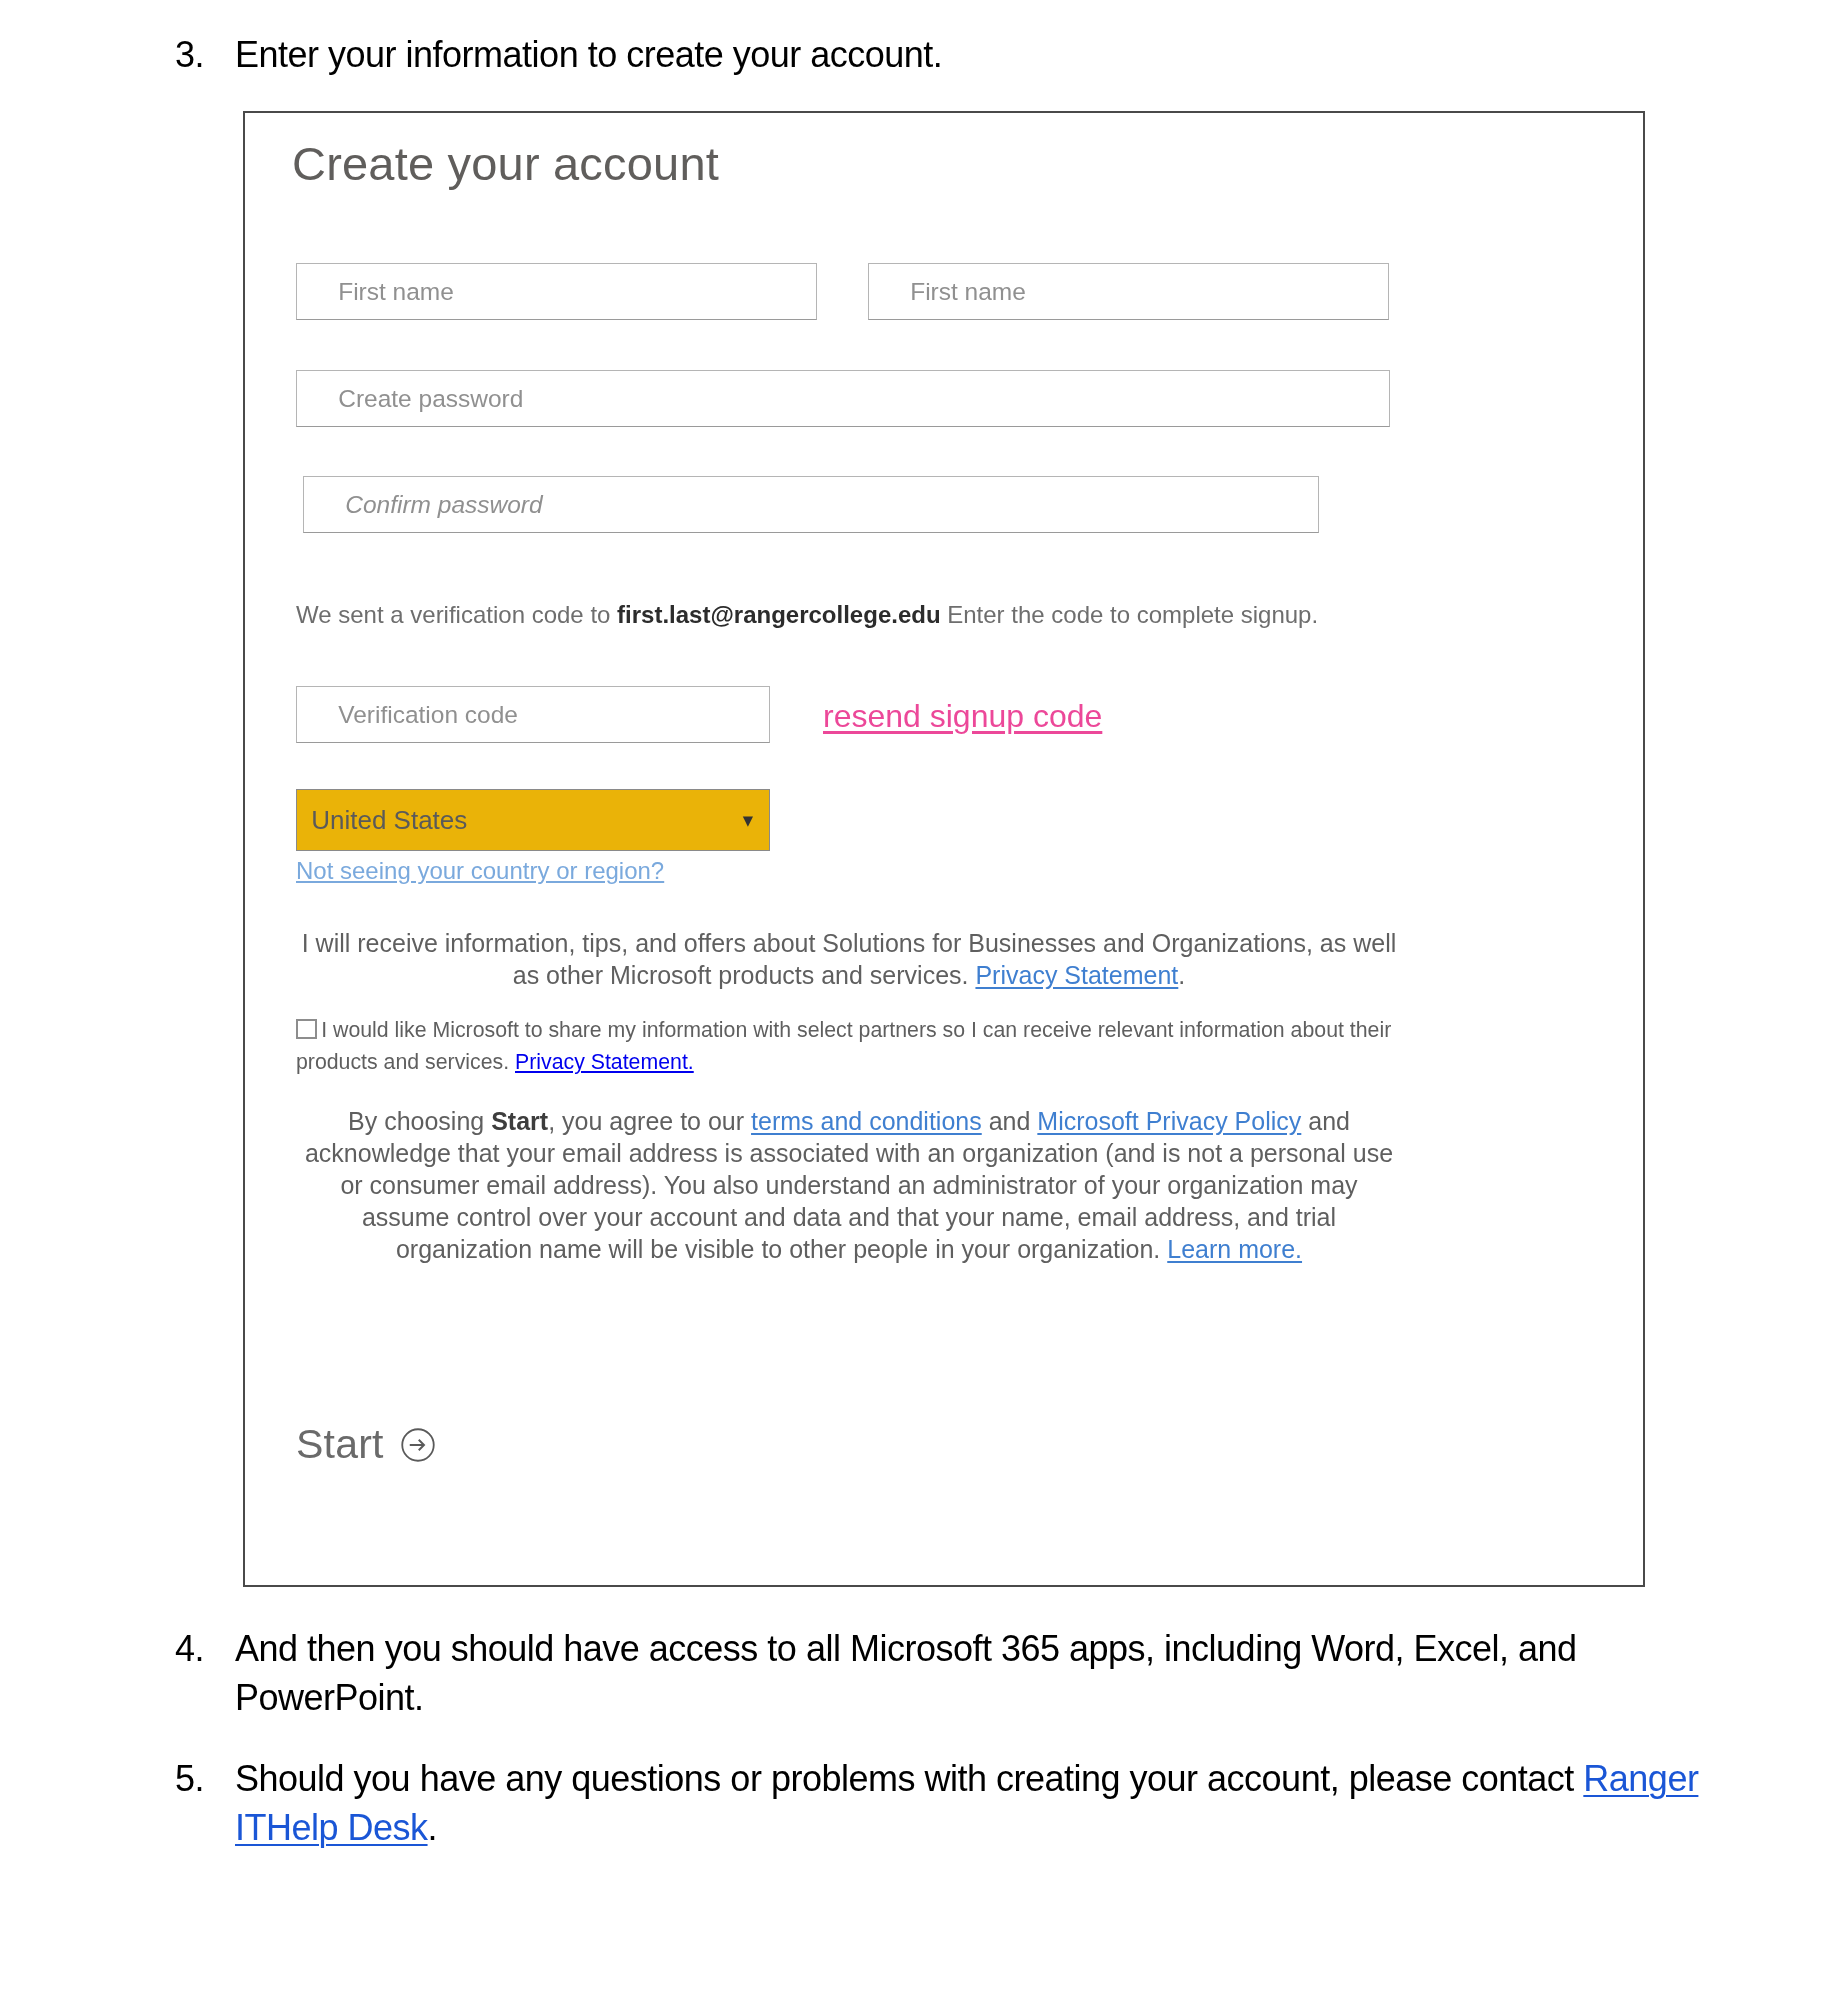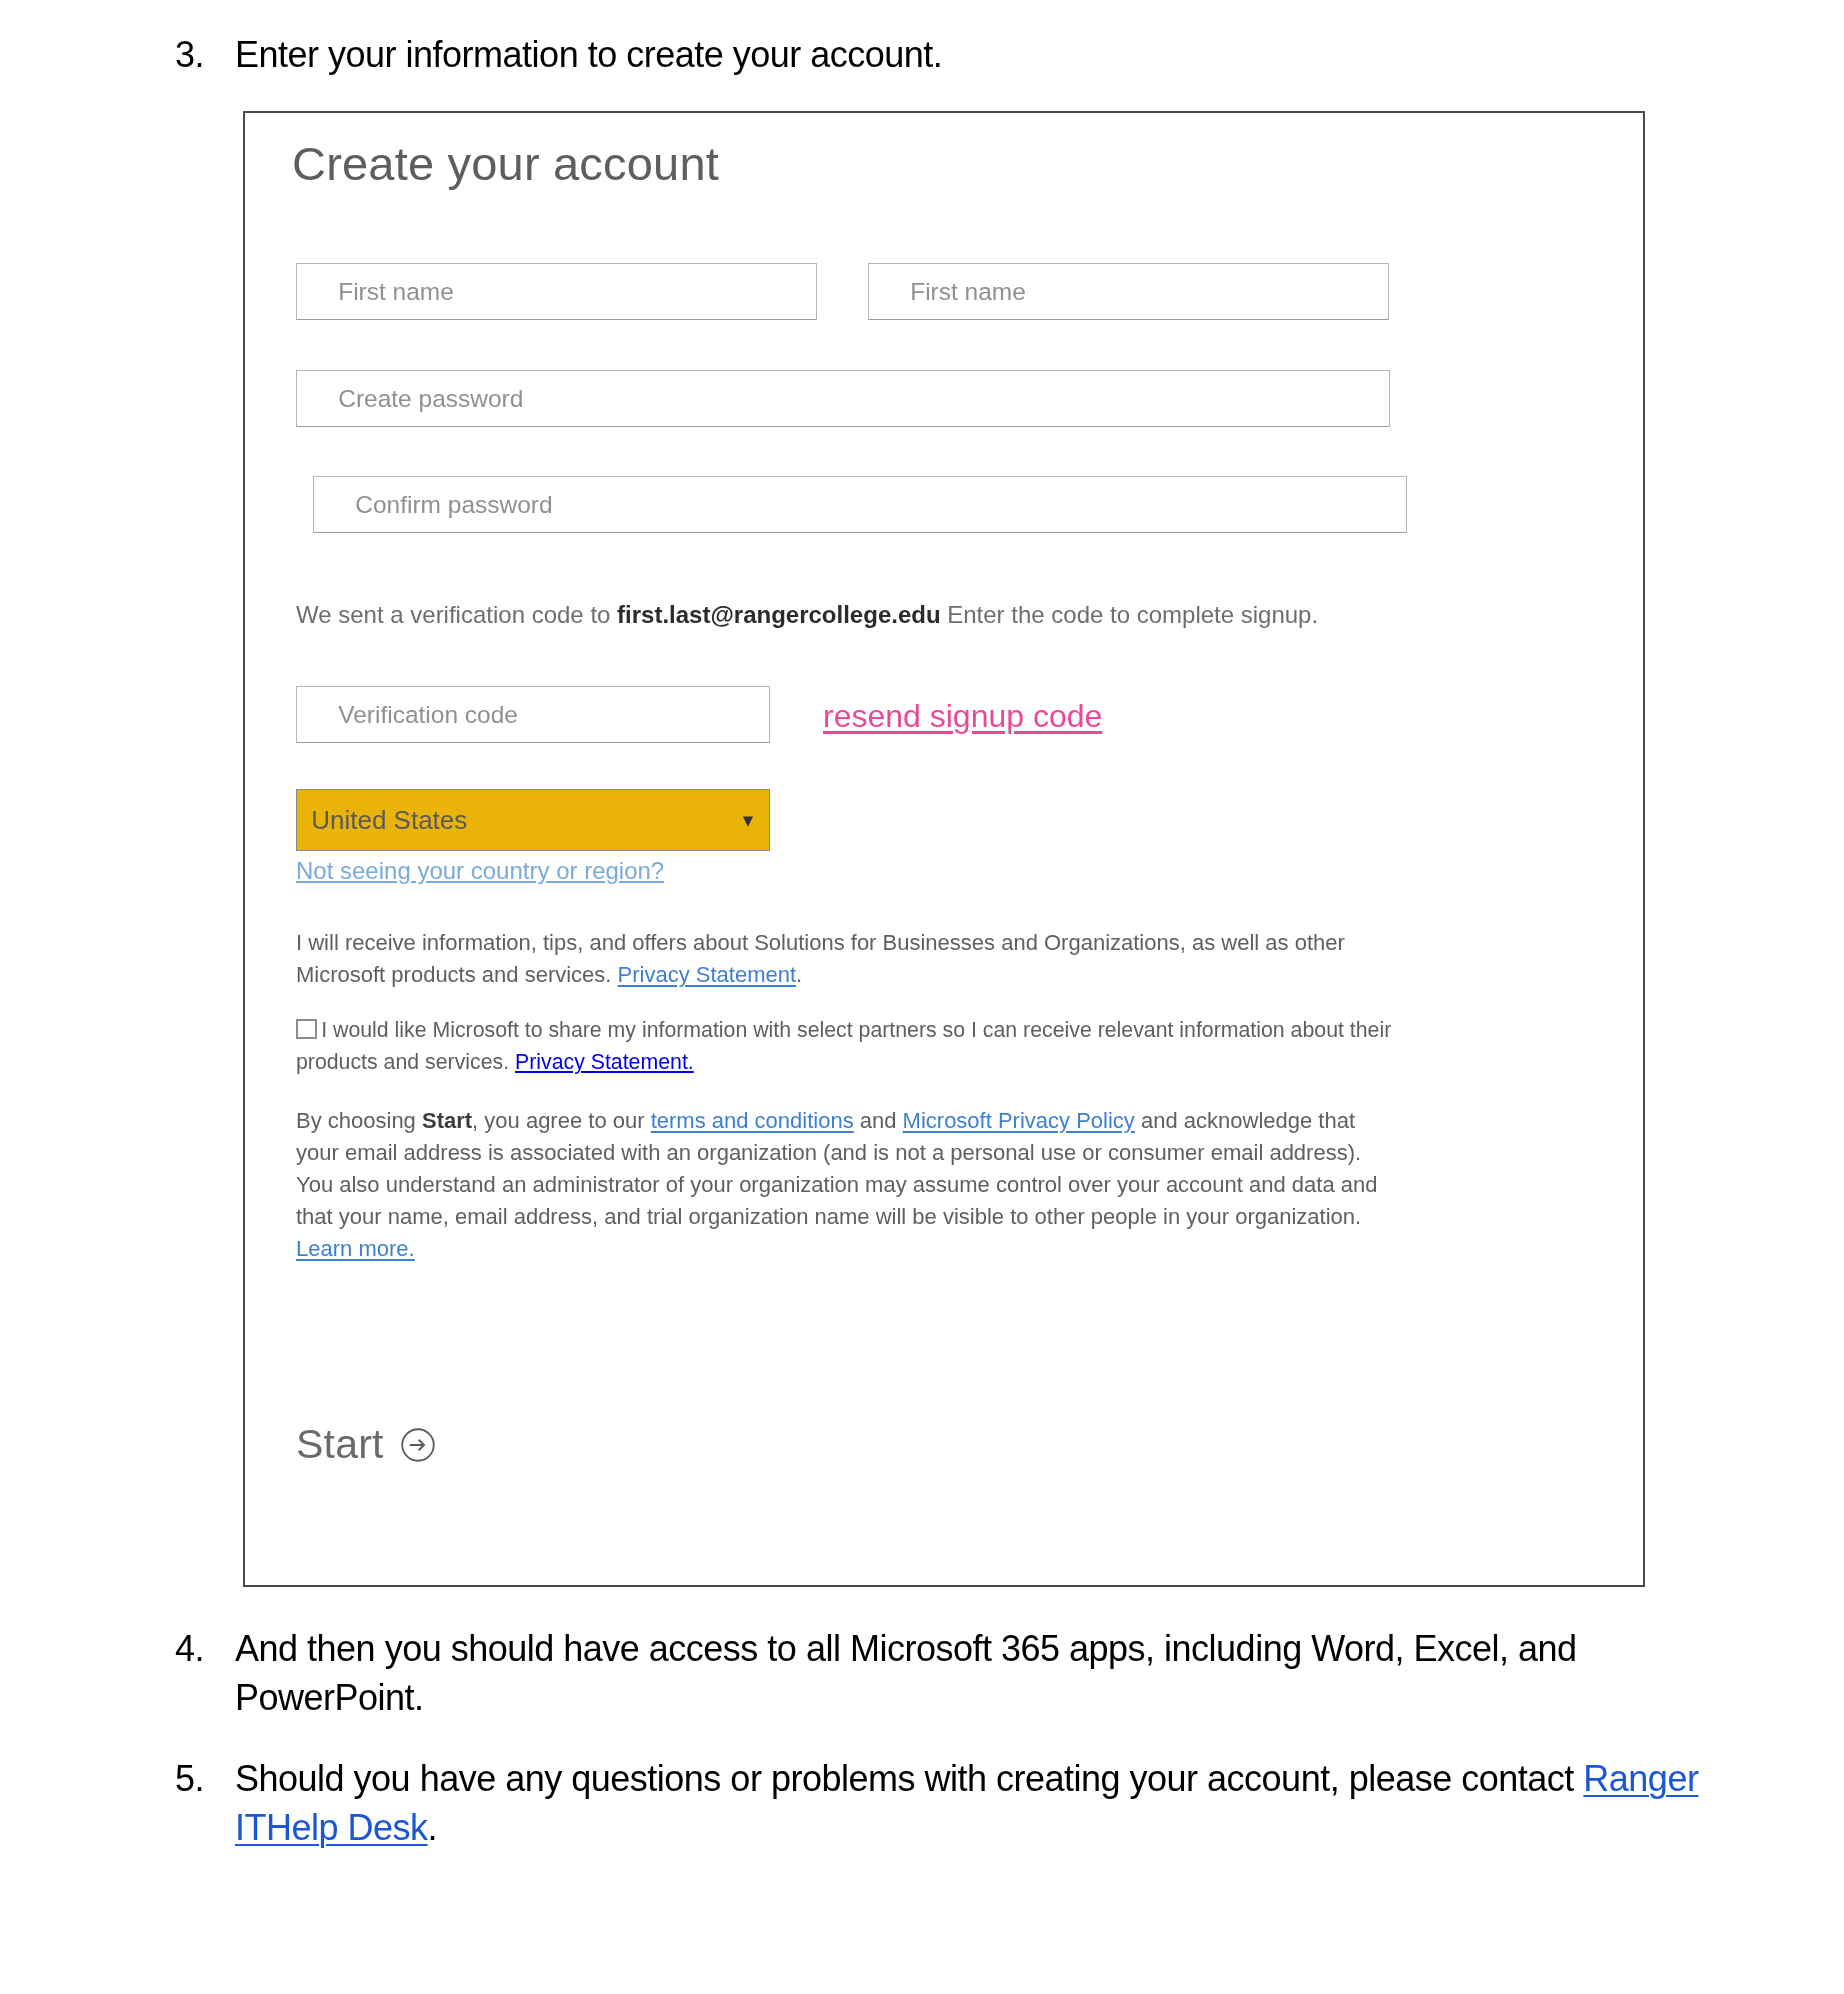--- a/index.html
+++ b/index.html
@@ -90,21 +90,21 @@
     font-size: 24.5px;
     color: #909090;
     white-space: nowrap;
     font-weight: 300;
     margin-left: 27px;
   }
 
   #inp-first  { left: 51px;  top: 150px; width: 521px; }
   #inp-last   { left: 623px; top: 150px; width: 521px; }
   #inp-pass   { left: 51px;  top: 257px; width: 1094px; padding-left: 29px; }
-  #inp-conf   { left: 68px;  top: 363px; width: 1094px; }
+  #inp-conf   { left: 58px;  top: 363px; width: 1016px; font-style: italic; }
   #inp-code   { left: 51px;  top: 573px; width: 474px; text-align: center; }
 
   
   .ms-verify-text {
     position: absolute;
     left: 51px;
     top: 484px;
     width: 1098px;
     font-size: 24px;
     line-height: 36px;
@@ -164,24 +164,25 @@
     top: 744px;
     font-size: 24px;
     color: #7aa9dd;
     font-weight: 300;
     white-space: nowrap;
   }
 
   
   .ms-para {
     position: absolute;
-    font-size: 22px;
+    font-size: 25px;
     line-height: 32px;
     color: #5f5f5f;
     font-weight: 400;
+    text-align: center;
   }
   .ms-para .lnk {
     color: #3f7fd0;
     text-decoration: underline;
     text-underline-offset: 3.2px;
   }
   .ms-para .bold { font-weight: 700; color: #3d3d3d; }
 
   #para-offers { left: 51px; top: 814px; width: 1106px; }
 

